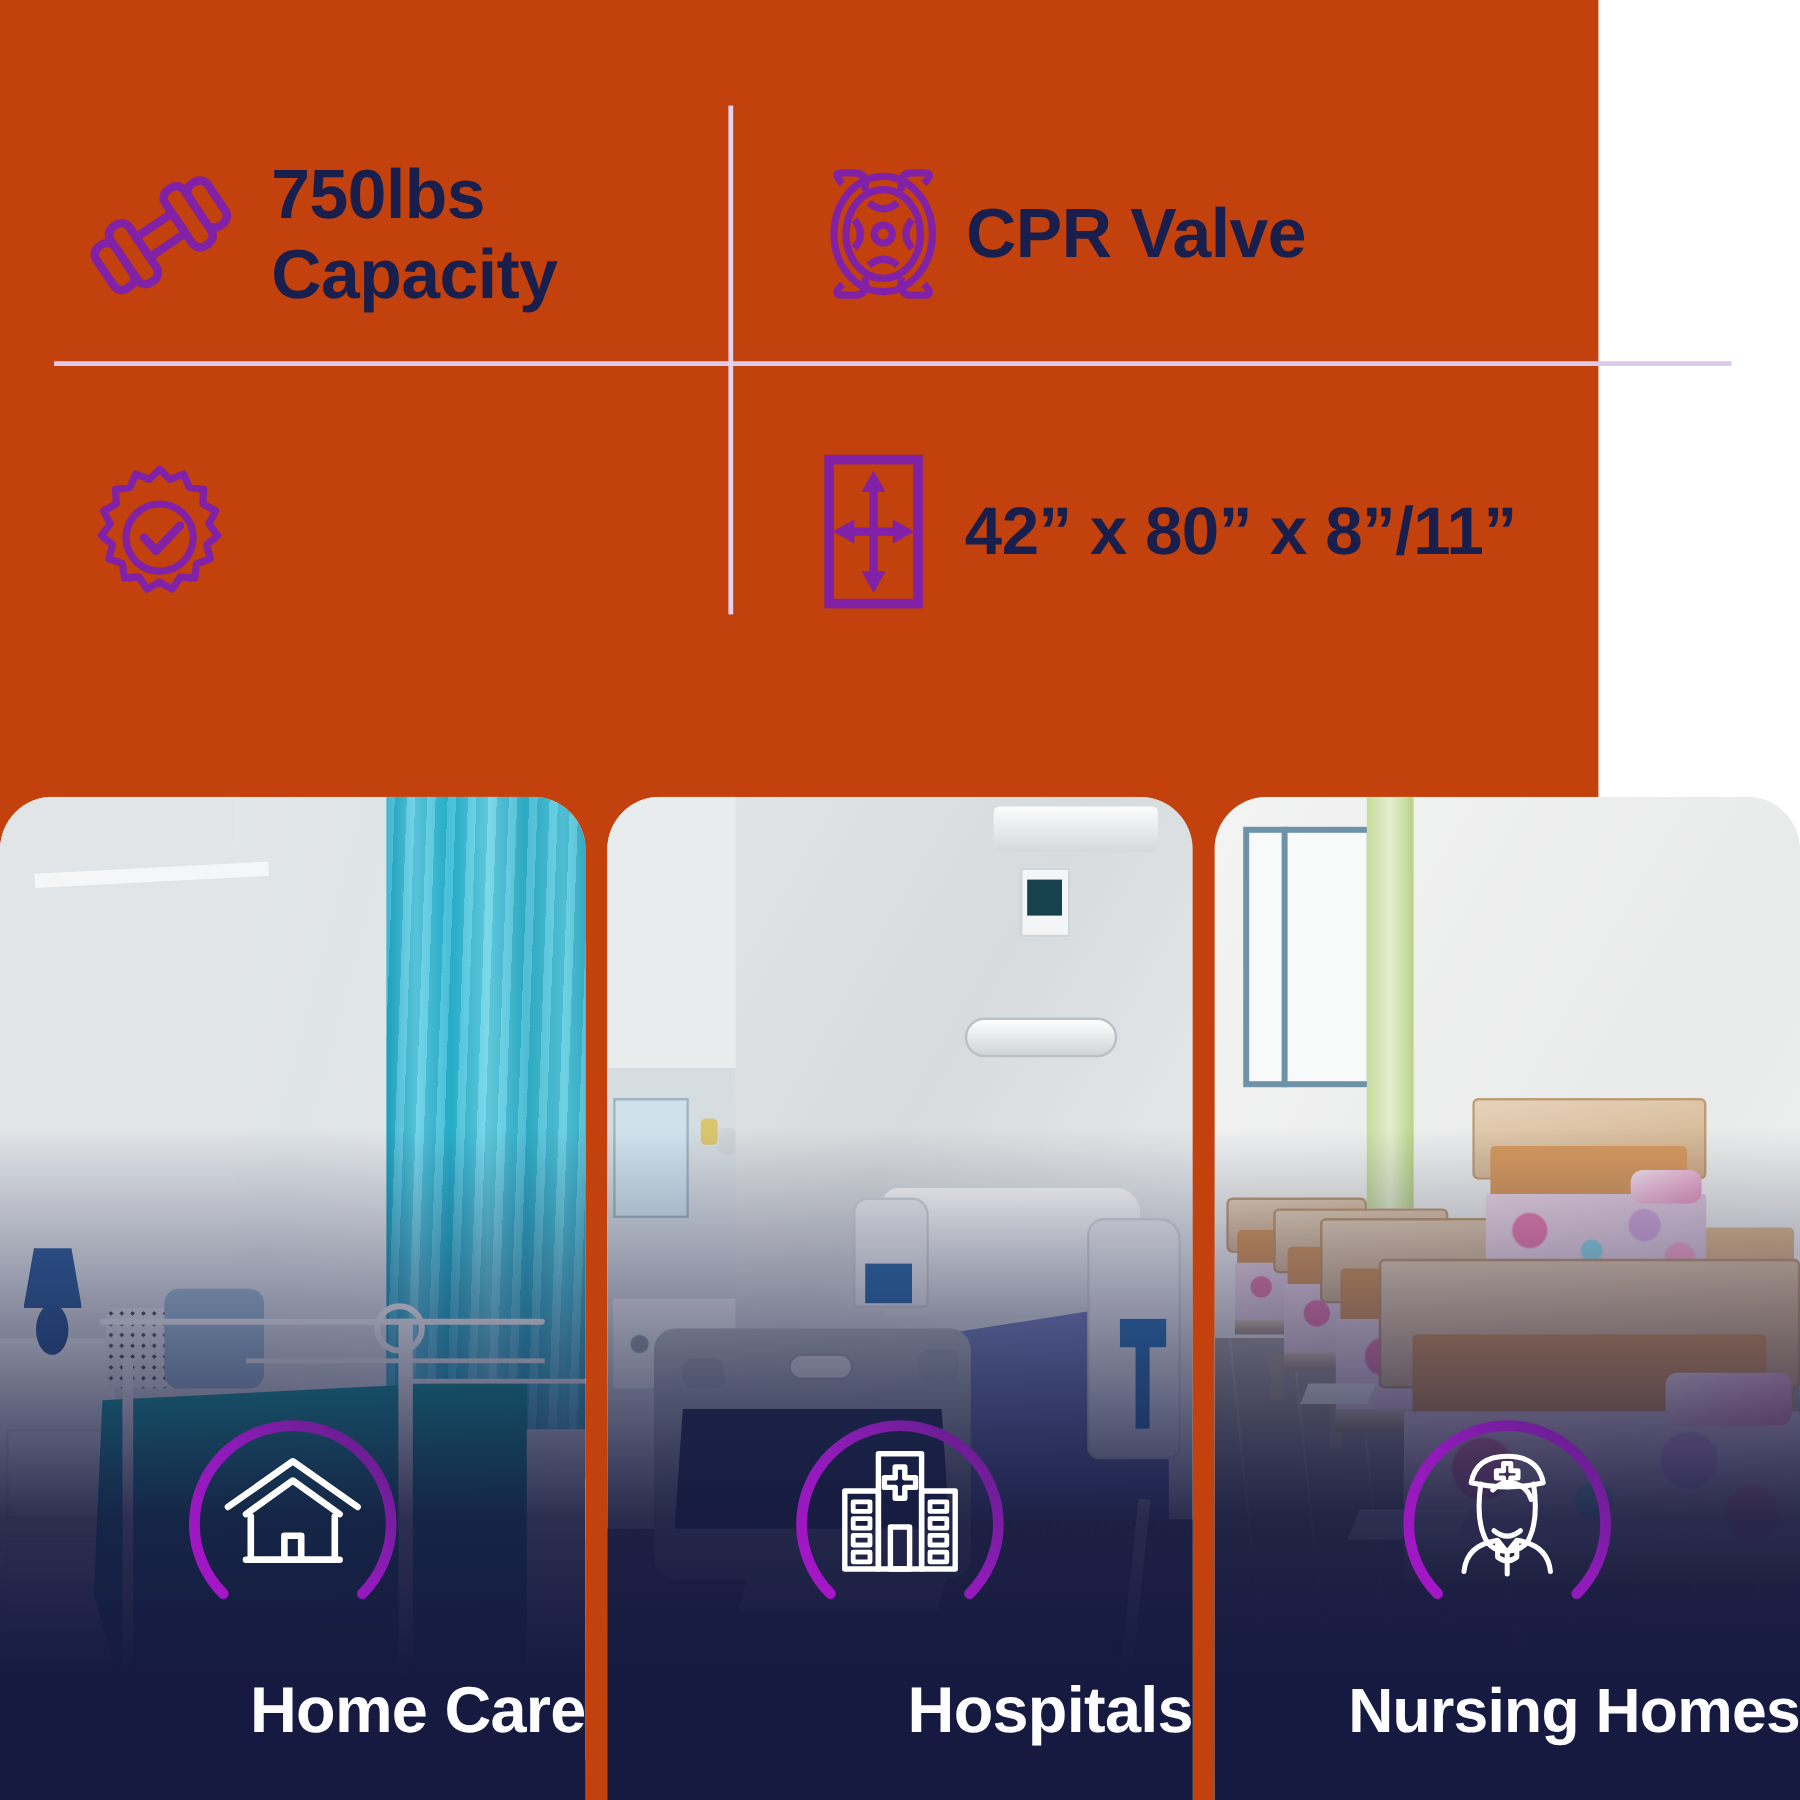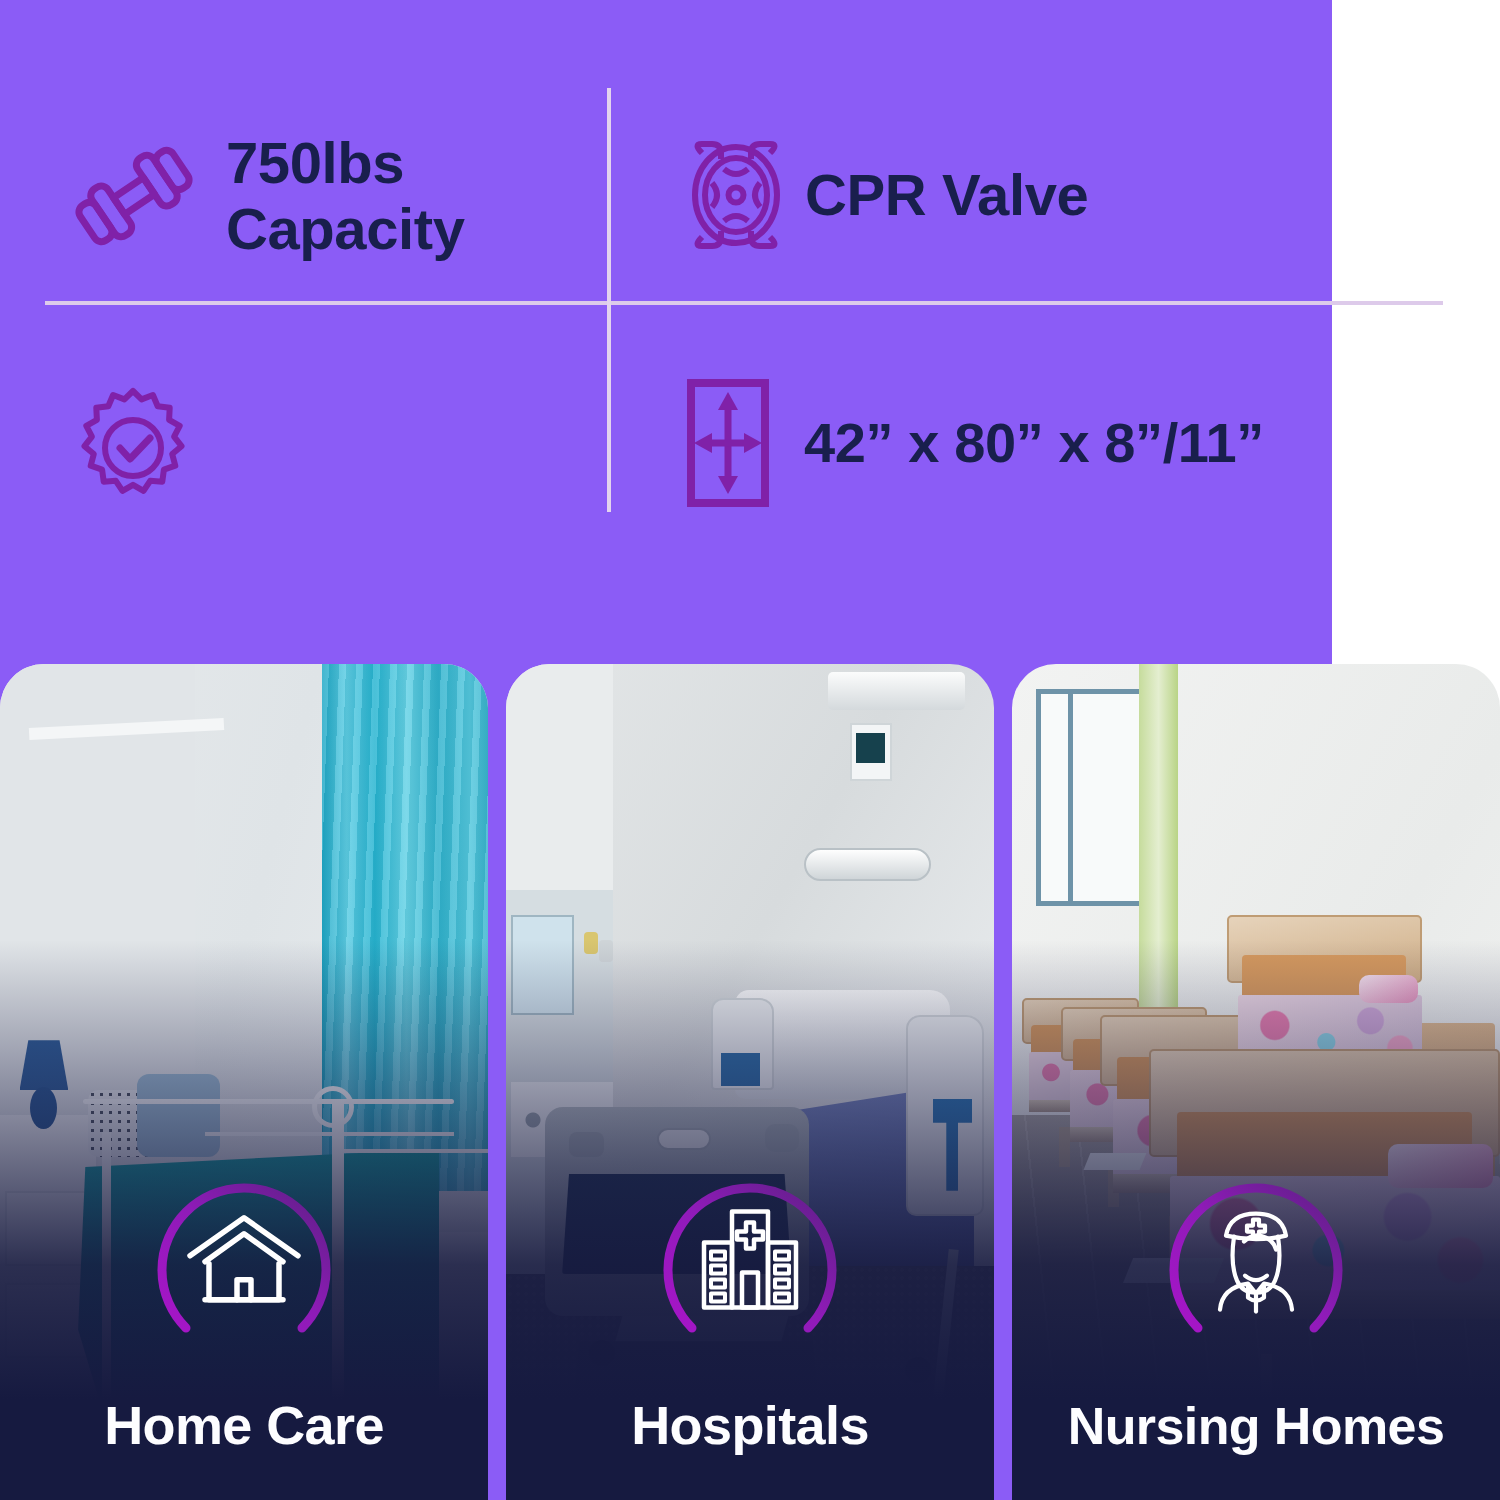--- a/index.html
+++ b/index.html
@@ -4,21 +4,21 @@
 <style>
   * { margin:0; padding:0; box-sizing:border-box; }
 
   html, body {
     width:1500px; height:1500px;
     background:#ffffff;
     font-family:"Liberation Sans", sans-serif;
     overflow:hidden;
   }
 
-  #page { position:relative; width:1332px; height:1500px; background:#8b5cf6; }
+  #page { position:relative; width:1332px; height:1500px; background:#c2410c; }
 
   
   .features {
     position:absolute; left:0; top:0; width:1500px; height:610px;
   }
   .f-divider-h {
     position:absolute; left:45px; top:301px; width:1398px; height:4px;
     background:#ddcaea;
   }
   .f-divider-v {
@@ -73,21 +73,21 @@
     position:absolute; left:0; right:0; bottom:148px;
     display:flex; justify-content:center; align-items:flex-end;
     height:160px;
   }
   .badge-inner { position:relative; width:200px; height:196px; }
   .arc { position:absolute; left:0; top:0; }
   .glyph { position:absolute; left:50%; top:50%; transform:translate(-50%,-44%); }
 
   .panel-label {
     position:absolute; left:0; right:0; bottom:48px;
-    text-align:center;
+    text-align:right;
     color:#fdfdff;
     font-size:54px; font-weight:700; letter-spacing:-0.6px;
     line-height:1;
   }
   .panel.p3 .panel-label { font-size:52px; }
 
   
   .p1 .wall      { position:absolute; inset:0; background:linear-gradient(105deg,#e7eaec 0%,#dfe4e7 45%,#eceff1 100%); }
   .p1 .wall2     { position:absolute; left:0; top:0; width:40%; height:62%; background:#e1e5e8; }
   .p1 .ledge     { position:absolute; left:6%; top:7%; width:40%; height:12px; background:#f4f6f7; transform:rotate(-3deg); }

